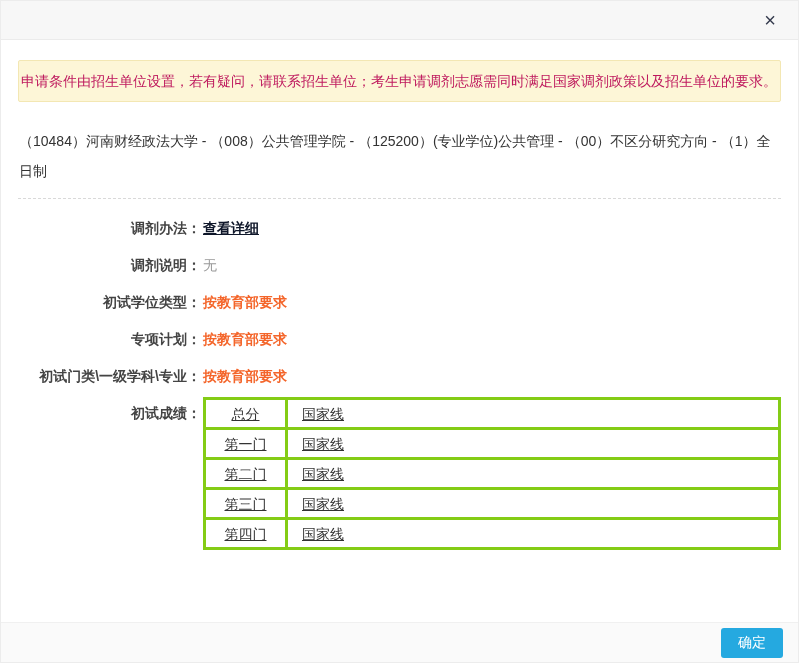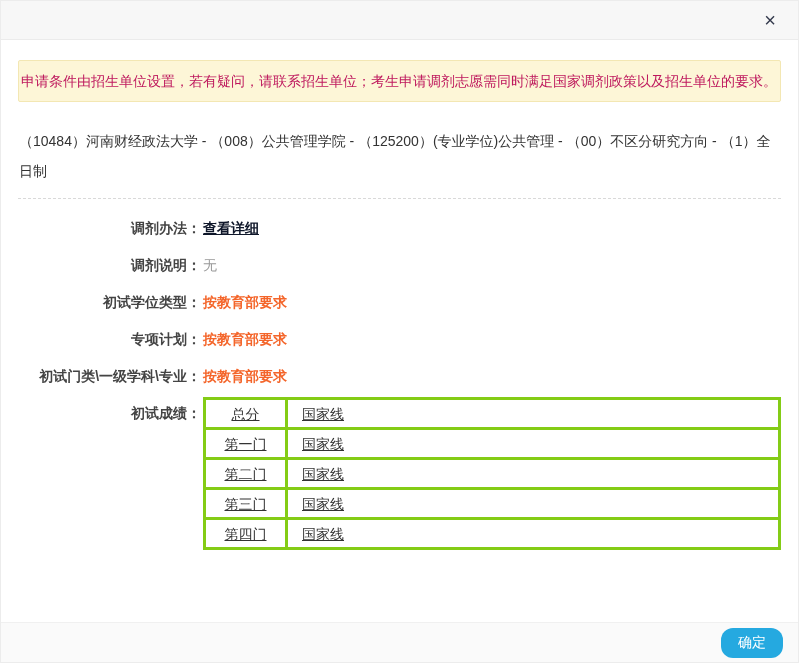--- a/index.html
+++ b/index.html
@@ -124,21 +124,21 @@
     border-top: 1px solid #f0f0f0;
   }
   .confirm-btn {
     float: right;
     margin: 5px 15px 0 0;
     width: 62px;
     height: 30px;
     background: #25a9e0;
     color: #fff;
     border: none;
-    border-radius: 12px;
+    border-radius: 3px;
     font-size: 14px;
     font-family: inherit;
     cursor: pointer;
   }
 </style>
 </head>
 <body>
 
 <div class="dialog">
 

